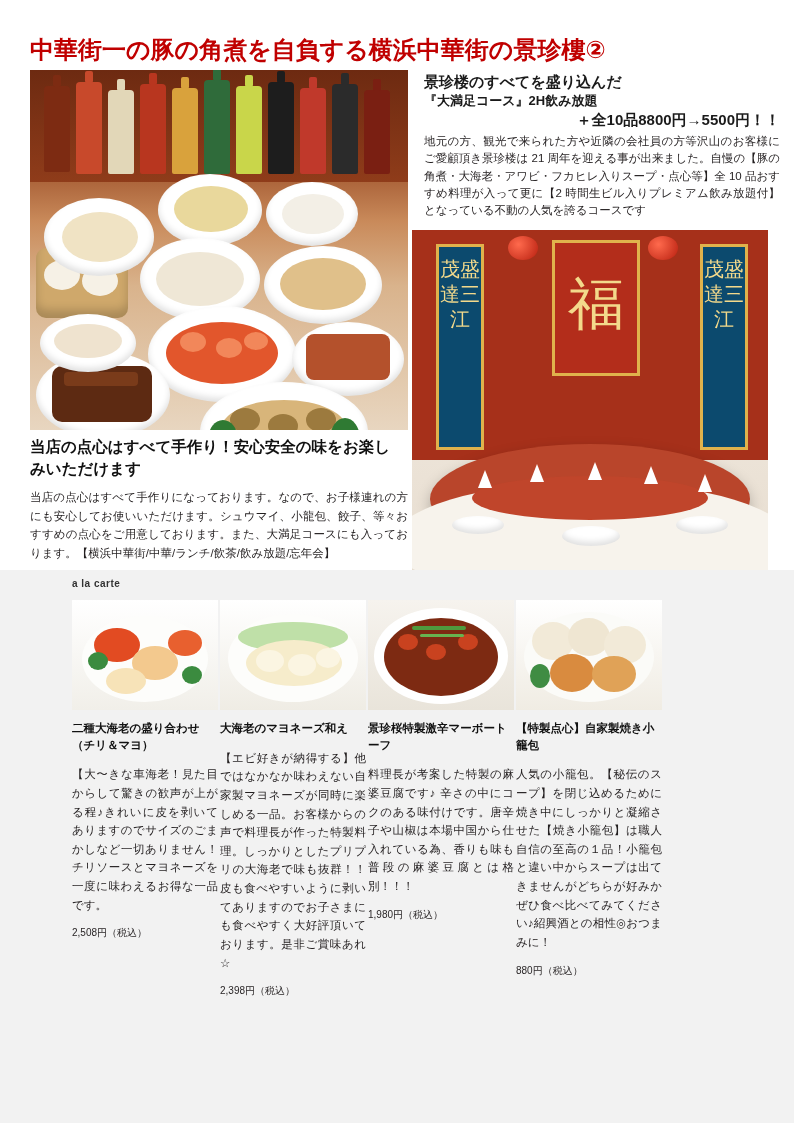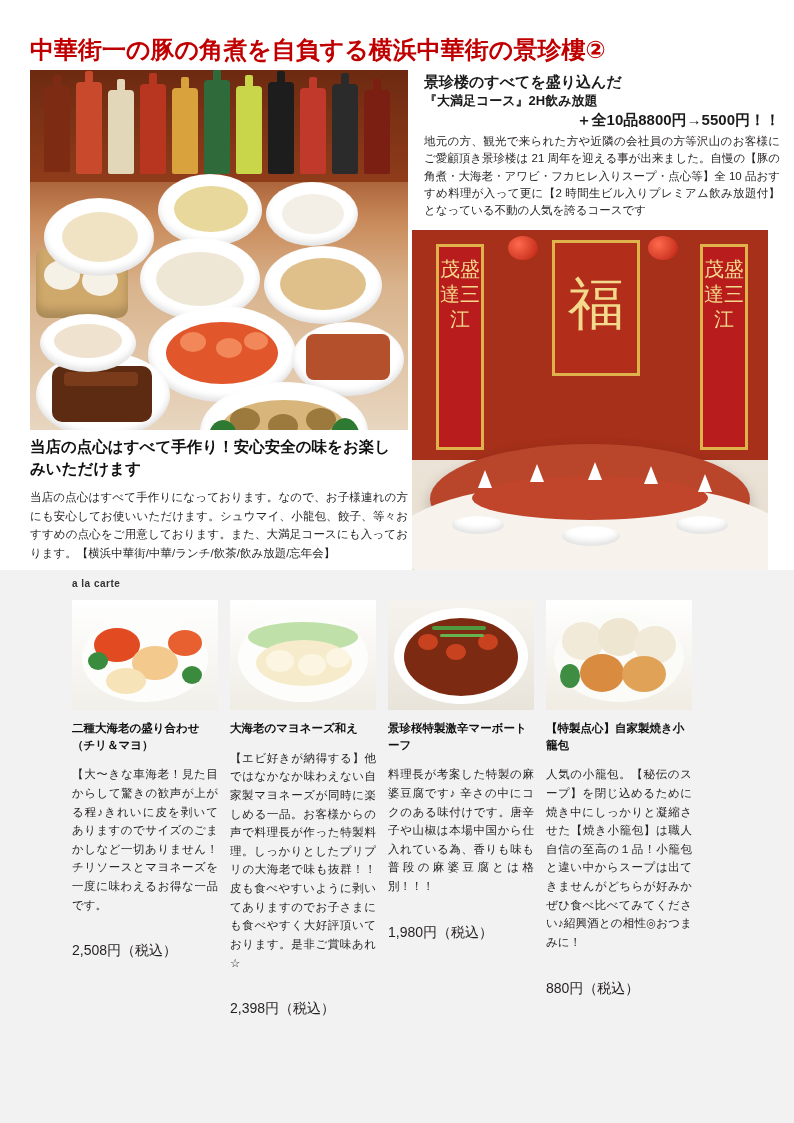--- a/index.html
+++ b/index.html
@@ -58,51 +58,51 @@
     position:absolute;left:0px;top:570px;width:794px;height:553px;
     background:#f2f2f2;
   }
   .alacarte-label{
     position:absolute;left:72px;top:578px;
     font-size:10px;font-weight:bold;color:#333;letter-spacing:.5px;
   }
 
   .cards{
     position:absolute;left:72px;top:600px;width:650px;
-    display:flex;gap:12px;
+    display:flex;gap:2px;
   }
   .card{width:146px;}
   .card .thumb{
     width:146px;height:110px;overflow:hidden;background:#ddd;position:relative;
   }
   .card .name{
     margin-top:10px;font-size:11.5px;font-weight:bold;color:#111;line-height:1.45;
   }
   .card .desc{
     margin-top:12px;font-size:11.5px;color:#231f20;line-height:1.62;text-align:justify;
   }
   .card .price{
-    margin-top:28px;font-size:14px;color:#231f20;
+    margin-top:12px;font-size:10px;color:#231f20;
   }
 
   
   .ph{position:absolute;inset:0;}
   .blob{position:absolute;border-radius:50%;}
   .rect{position:absolute;}
 
   
   .hl-bg{position:absolute;inset:0;background:linear-gradient(180deg,#6d2b12 0%,#8b3a18 18%,#c98a5a 42%,#d9b38c 60%,#e8d6c0 100%);}
   .bottle{position:absolute;width:26px;border-radius:4px 4px 2px 2px;}
   .bottle:before{content:"";position:absolute;left:50%;top:-11px;transform:translateX(-50%);width:8px;height:12px;border-radius:2px;background:inherit;}
   .plate{position:absolute;border-radius:50%;background:#fff;box-shadow:inset 0 -4px 6px rgba(0,0,0,.12);}
   .food{position:absolute;border-radius:50%;}
 
   
   .hr-bg{position:absolute;inset:0;background:linear-gradient(180deg,#b63a1e 0%,#a4301a 45%,#efe7dc 46%,#e7ddd0 100%);}
-  .banner{position:absolute;background:#b91c1c;border:3px solid #e0b24c;}
+  .banner{position:absolute;background:#0c4a6e;border:3px solid #e0b24c;}
   .banner .ch{color:#f3d98b;font-size:20px;text-align:center;line-height:1.25;font-family:"DejaVu Serif",serif;}
   .lantern{position:absolute;border-radius:50%;background:radial-gradient(circle at 35% 35%,#ff6a4d,#b81f0f);}
   .table-round{position:absolute;border-radius:50%;background:#b9452b;box-shadow:0 6px 14px rgba(0,0,0,.25);}
   .cloth{position:absolute;border-radius:50%;background:#f7f3ec;}
   .napkin{position:absolute;width:0;height:0;border-left:7px solid transparent;border-right:7px solid transparent;border-bottom:18px solid #fff;}
 </style>
 </head>
 <body>
 
 <div class="page">

